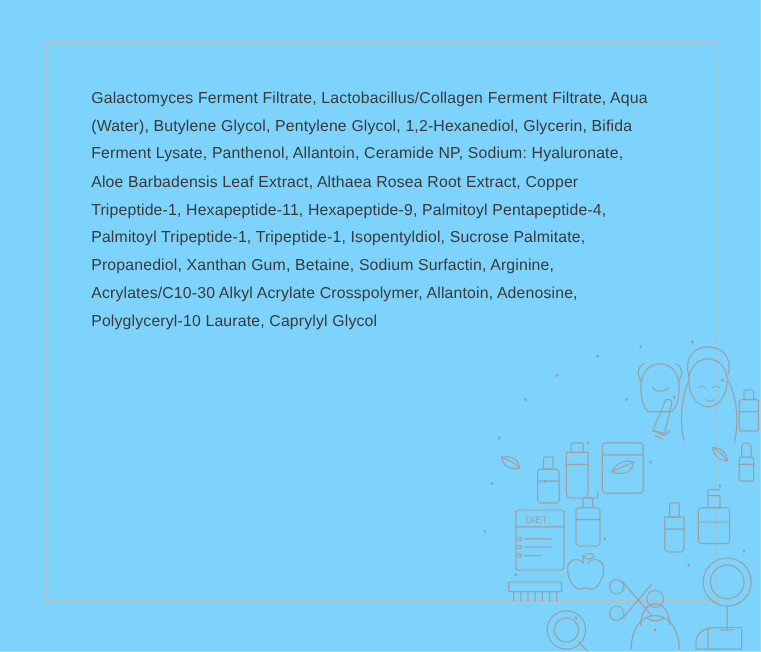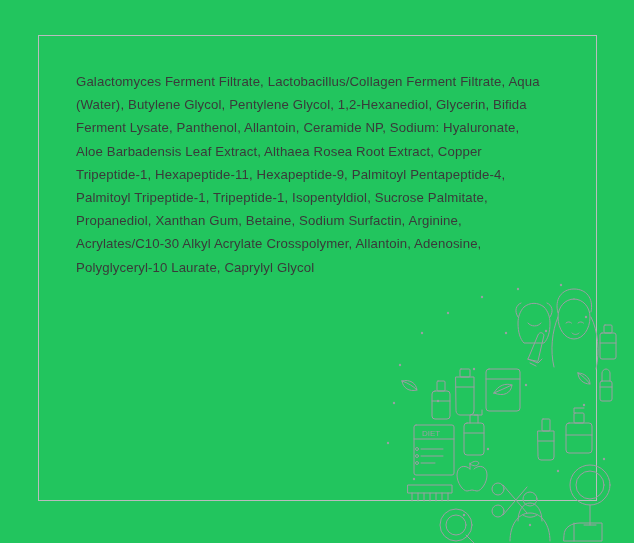--- a/index.html
+++ b/index.html
@@ -14,21 +14,21 @@
     color: #3c3c3c;
     overflow: hidden;
     position: relative;
   }
   #page {
     position: absolute;
     left: 0;
     top: 0;
     width: 634px;
     height: 543px;
-    background: #22c55e;
+    background: #7dd3fc;
   }
   
   #card-frame {
     position: absolute;
     left: 38px;
     top: 35px;
     width: 559px;
     height: 466px;
     border: 1px solid #b9bcbe;
     box-sizing: border-box;
@@ -41,21 +41,21 @@
     width: 470px;
     font-size: 13.2px;
     line-height: 23.2px;
     color: #3a3a3a;
     letter-spacing: 0.01em;
     white-space: pre-wrap;
   }
   
   #decor {
     position: absolute;
-    right: 16px;
+    right: 0;
     bottom: 0;
     width: 240px;
     height: 270px;
     overflow: hidden;
     pointer-events: none;
   }
   #decor svg {
     display: block;
   }
 </style>

